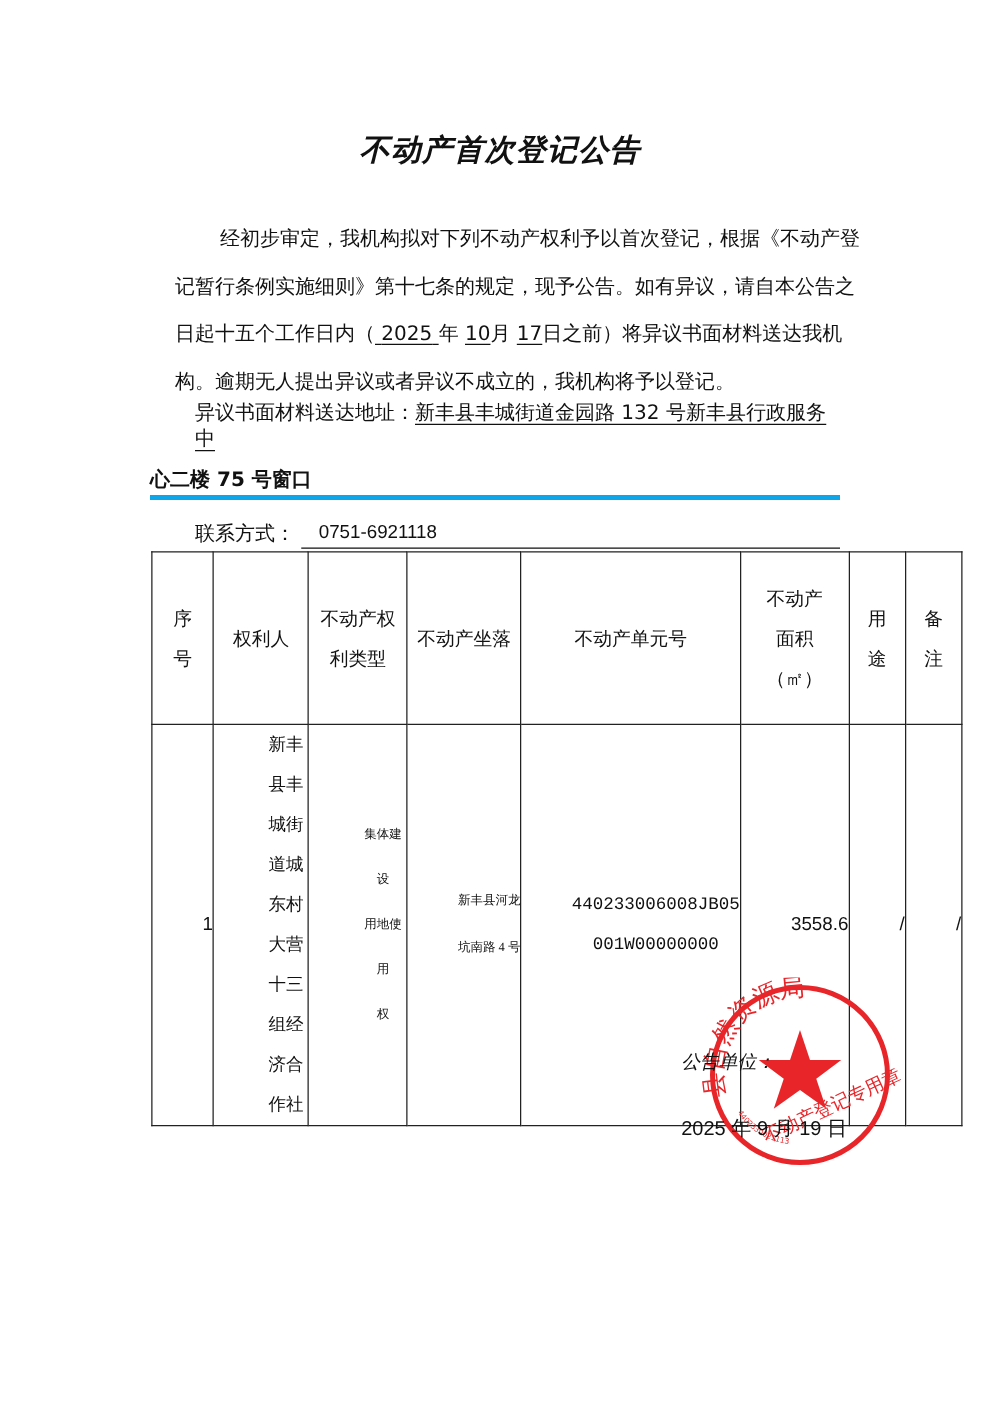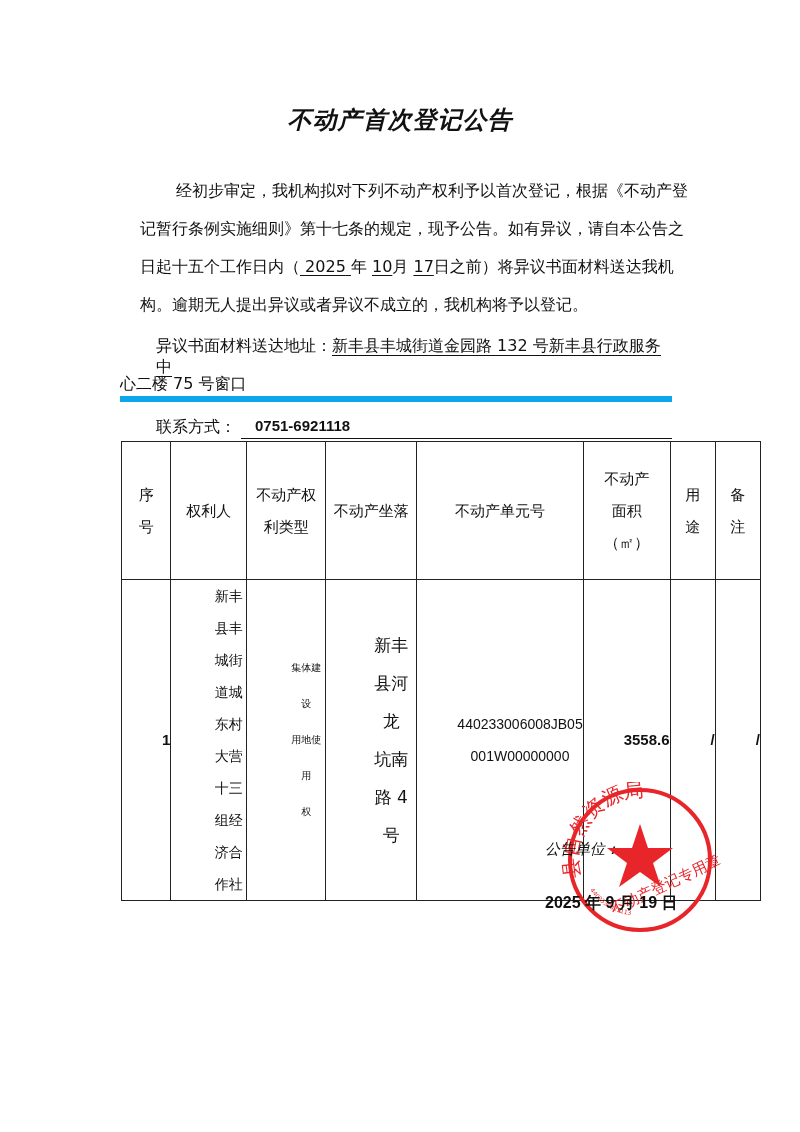--- a/index.html
+++ b/index.html
@@ -4,34 +4,34 @@
 <style>
   html, body { margin:0; padding:0; background:#ffffff; }
   body { width:800px; height:1132px; position:relative; overflow:hidden;
          font-family:"DejaVu Sans", "Liberation Sans", sans-serif; color:#111; }
   .title { position:absolute; top:104px; left:0; width:800px; text-align:center;
            font-size:24px; font-weight:bold; letter-spacing:1px;font-style:italic; }
   .para { position:absolute; left:120px; width:556px; font-size:16px; line-height:38px;margin-left:20px; }
   .p1 { top:172px; text-indent:36px; }
   .u { text-decoration:underline; text-underline-offset:3px; }
   .line-field { position:absolute; left:120px; width:552px; font-size:16px; }
-  .addr1 { top:336px; padding-left:36px; box-sizing:border-box; }
+  .addr1 { top:320px; padding-left:36px; box-sizing:border-box; }
   .addr1 .u2 { display:inline; border-bottom:1px solid #111; }
-  .addr2 { top:374px; border-bottom:6px solid #0ea5e9; height:22px; }
+  .addr2 { top:374px; border-bottom:4px solid #0ea5e9; height:22px;font-weight:bold; }
   .contact { top:417px; padding-left:36px; box-sizing:border-box; }
   .contact .fill { position:absolute; left:121px; right:0; top:0; border-bottom:1px solid #111; height:21px; padding-left:14px; }
   table.reg { position:absolute; left:121px; top:441px; border-collapse:collapse;
               font-size:15px; }
   table.reg td { border:1.3px solid #222; text-align:center; vertical-align:middle; padding:0; line-height:32px; }
   table.reg tr.head td { height:137px; }
   table.reg tr.row td { height:198px;padding-left:40px; }
   .c1{width:30px}.c2{width:75px}.c3{width:78px}.c4{width:90px}.c5{width:138px}.c6{width:67px}.c7{width:37px}.c8{width:37px}
   .owner { font-size:14px; line-height:37px; }
-  .num { font-family:"Liberation Sans", sans-serif; font-size:15px;font-weight:bold; }
-  .unit { font-family:Liberation Sans, sans-serif; font-size:14px; line-height:38px; }
+  .num { font-family:"Liberation Sans", sans-serif; font-size:15px; }
+  .unit { font-family:Liberation Mono, monospace; font-size:14px; line-height:38px; }
   .sign { position:absolute; left:545px; font-size:15px; }
   .sign1 { top:840px;font-style:italic; }
   .sign2 { top:882px;margin-top:11px; }
   .stamp { position:absolute; left:540px; top:782px; width:190px; height:150px; }
 </style>
 </head>
 <body>
 
 <div class="title">不动产首次登记公告</div>
 
@@ -83,21 +83,21 @@
           <div>城街道城</div>
           <div>东村大营</div>
           <div>十三组经</div>
           <div>济合作社</div>
     </td>
     <td style="font-size:10px;line-height:36px;">
       <div>集体建设</div>
           <div>用地使用</div>
           <div>权</div>
     </td>
-    <td style="font-size:17px;line-height:38px;">
+    <td style="font-size:10px;line-height:38px;font-family:Liberation Serif, serif;">
       <div>新丰县河龙</div>
           <div>坑南路 4 号</div>
     </td>
     <td class="unit">
       <div>440233006008JB05</div>
           <div>001W00000000</div>
     </td>
     <td class="num">3558.6</td>
     <td class="num">/</td>
     <td class="num">/</td>

